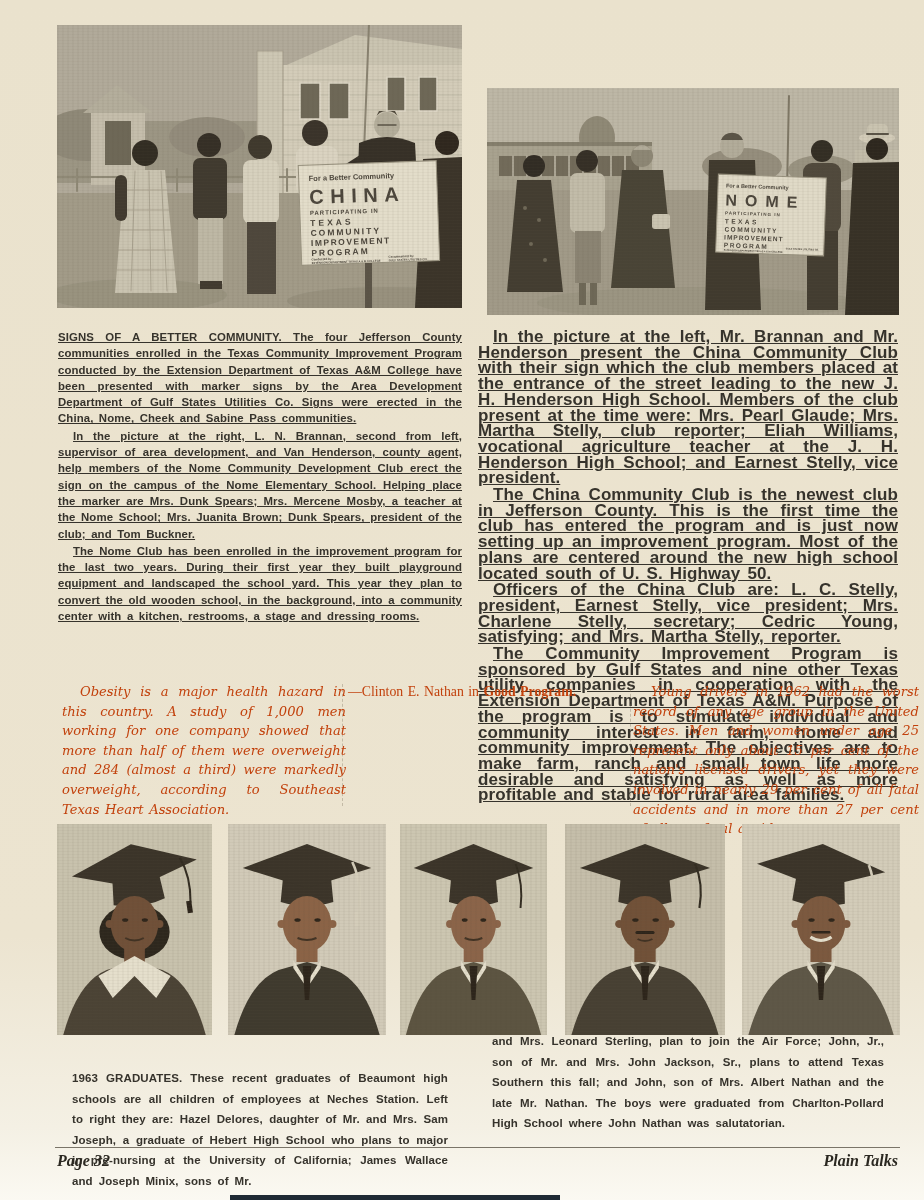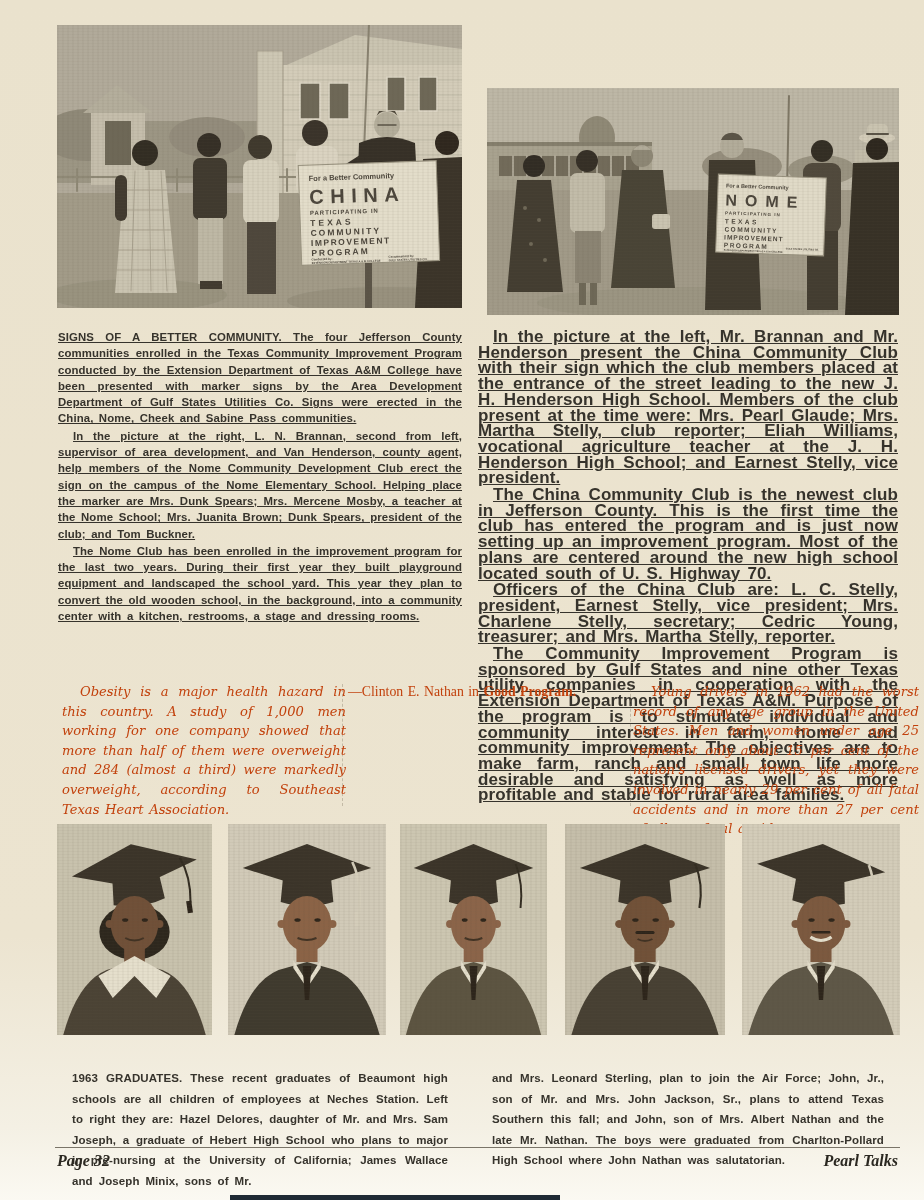--- a/index.html
+++ b/index.html
@@ -50,21 +50,21 @@
   .g5{--bg:#d8d2c2;--skin:#7a553d;--gown:#5a5346;}
   .pbg{fill:var(--bg);} .pskin{fill:var(--skin);} .pgown{fill:var(--gown);}
   .pboard{fill:#332d25;} .pwhite{fill:#ece6d6;} .pdark{fill:#241d16;} .gf .collar-m{display:none;}
   .g1 .capgroup{transform:rotate(-8deg);transform-origin:75px 45px;}
   .g5 .capgroup{transform:rotate(4deg);transform-origin:75px 45px;}
   
   .caption{position:absolute;font-weight:700;font-size:11.5px;line-height:20.6px;
            color:#36332c;text-align:justify;word-spacing:2.6px;letter-spacing:.1px;}
   .caption p{margin:15px;}
   .caption-left{left:57px;top:1053px;width:406px;}
-  .caption-right{left:477px;top:1053px;width:422px;}
+  .caption-right{left:477px;top:1016px;width:422px;}
   .footer-rule{position:absolute;left:55px;top:1147px;width:845px;height:1px;background:#7a7468;}
   .footer{position:absolute;top:1152px;font-family:"Liberation Serif",serif;
           font-weight:700;font-style:italic;font-size:16px;color:#2b2821;}
   .footer-left{left:57px;}
   .footer-right{right:26px;}
   .bottom-strip{position:absolute;left:230px;top:1195px;width:330px;height:5px;background:#1f2a35;}
   
   .signtext{font-family:"Liberation Sans",sans-serif;font-weight:700;fill:#46413a;}
   .scene line,.scene path.stroke{stroke-linecap:round;}
 </style>
@@ -259,22 +259,22 @@
   </figure>
 
   <section class="article article-left sans">
     <p>SIGNS OF A BETTER COMMUNITY.  The four Jefferson County communities enrolled in the Texas Community Improvement Program conducted by the Extension Department of Texas A&amp;M College have been presented with marker signs by the Area Development Department of Gulf States Utilities Co.  Signs were erected in the China, Nome, Cheek and Sabine Pass communities.</p>
     <p class="ind">In the picture at the right, L. N. Brannan, second from left, supervisor of area development, and Van Henderson, county agent, help members of the Nome Community Development Club erect the sign on the campus of the Nome Elementary School.  Helping place the marker are Mrs. Dunk Spears; Mrs. Mercene Mosby, a teacher at the Nome School; Mrs. Juanita Brown; Dunk Spears, president of the club; and Tom Buckner.</p>
     <p class="ind">The Nome Club has been enrolled in the improvement program for the last two years.  During their first year they built playground equipment and landscaped the school yard.  This year they plan to convert the old wooden school, in the background, into a community center with a kitchen, restrooms, a stage and dressing rooms.</p>
   </section>
 
   <section class="article article-right sans">
     <p class="ind">In the picture at the left, Mr. Brannan and Mr. Henderson present the China Community Club with their sign which the club members placed at the entrance of the street leading to the new J. H. Henderson High School.  Members of the club present at the time were:  Mrs. Pearl Glaude; Mrs. Martha Stelly, club reporter; Eliah Williams, vocational agriculture teacher at the J. H. Henderson High School; and Earnest Stelly, vice president.</p>
-    <p class="ind">The China Community Club is the newest club in Jefferson County.  This is the first time the club has entered the program and is just now setting up an improvement program.  Most of the plans are centered around the new high school located south of U. S. Highway 70.</p>
-    <p class="ind">Officers of the China Club are:  L. C. Stelly, president, Earnest Stelly, vice president; Mrs. Charlene Stelly, secretary; Cedric Young, treasurer; and Mrs. Martha Stelly, reporter.</p>
+    <p class="ind">The China Community Club is the newest club in Jefferson County.  This is the first time the club has entered the program and is just now setting up an improvement program.  Most of the plans are centered around the new high school located south of U. S. Highway 50.</p>
+    <p class="ind">Officers of the China Club are:  L. C. Stelly, president, Earnest Stelly, vice president; Mrs. Charlene Stelly, secretary; Cedric Young, satisfying; and Mrs. Martha Stelly, reporter.</p>
     <p class="ind">The Community Improvement Program is sponsored by Gulf States and nine other Texas utility companies in cooperation with the Extension Department of Texas A&amp;M.  Purpose of the program is to stimulate individual and community interest in farm, home and community improvement.  The objectives are to make farm, ranch and small town life more desirable and satisfying as well as more profitable and stable for rural area families.</p>
   </section>
 
   <div class="colrule" style="left:342px;top:684px;height:122px;"></div>
   <div class="colrule" style="left:630px;top:684px;height:122px;"></div>
 
   <section class="quote quote-1">
     <p>Obesity is a major health hazard in this country.  A study of 1,000 men working for one company showed that more than half of them were overweight and 284 (almost a third) were markedly overweight, according to Southeast Texas Heart Association.</p>
   </section>
 
@@ -420,16 +420,16 @@
 
   <section class="caption caption-left">
     <p>1963 GRADUATES.  These recent graduates of Beaumont high schools are all children of employees at Neches Station.  Left to right they are:  Hazel Delores, daughter of Mr. and Mrs. Sam Joseph, a graduate of Hebert High School who plans to major in pre-nursing at the University of California; James Wallace and Joseph Minix, sons of Mr.</p>
   </section>
   <section class="caption caption-right">
     <p>and Mrs. Leonard Sterling, plan to join the Air Force; John, Jr., son of Mr. and Mrs. John Jackson, Sr., plans to attend Texas Southern this fall; and John, son of Mrs. Albert Nathan and the late Mr. Nathan.  The boys were graduated from Charlton-Pollard High School where John Nathan was salutatorian.</p>
   </section>
 
   <div class="footer-rule"></div>
   <div class="footer footer-left">Page 32</div>
-  <div class="footer footer-right">Pearl Talks</div>
+  <div class="footer footer-right">Plain Talks</div>
   <div class="bottom-strip"></div>
 
 </div>
 
 </body></html>

